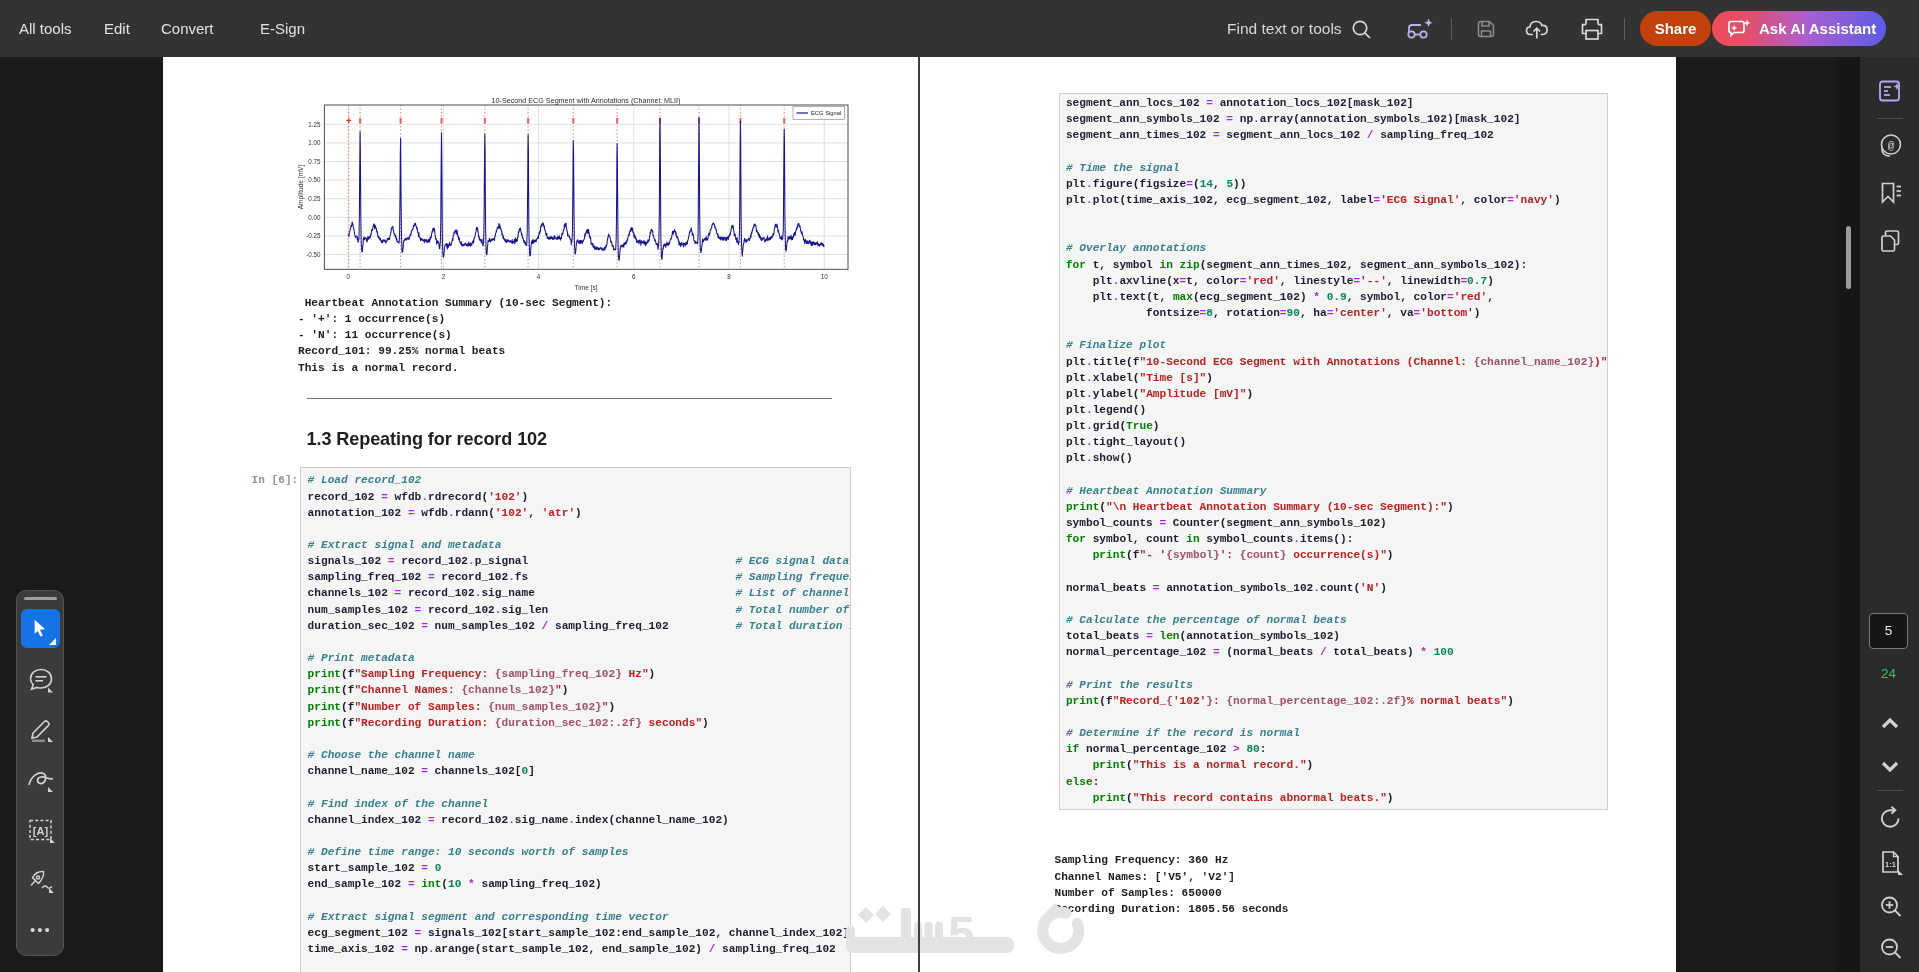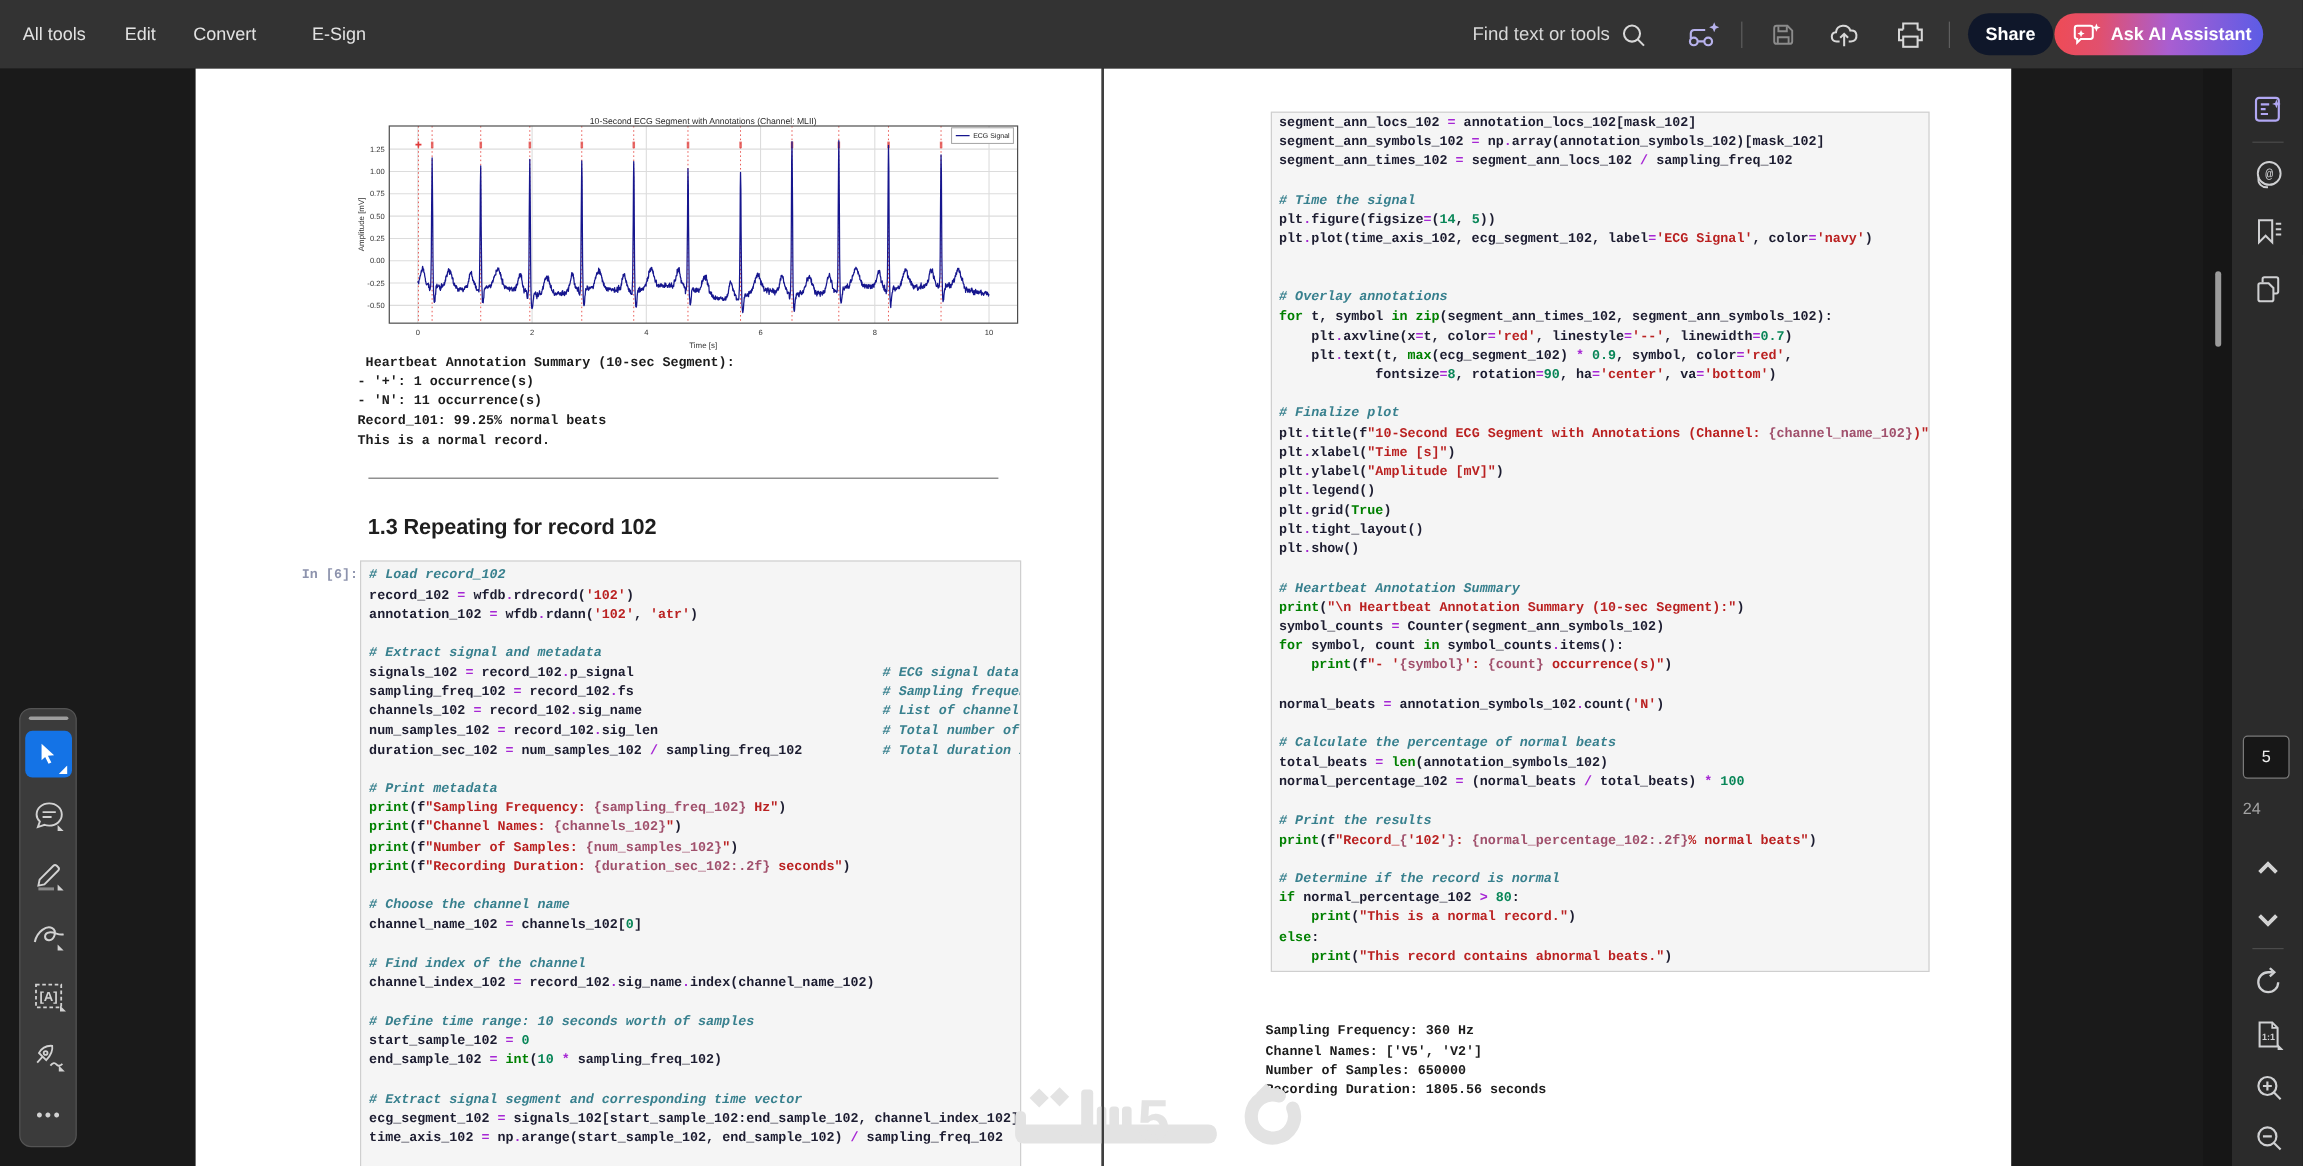--- a/index.html
+++ b/index.html
@@ -249,21 +249,21 @@
     <path d="M3.5 2.5 L14.5 2.5 L14.5 21 L9 15.5 L3.5 21 Z"></path>
     <line x1="17.5" y1="5.5" x2="22" y2="5.5"></line>
     <line x1="17.5" y1="10" x2="22" y2="10"></line>
     <line x1="17.5" y1="14.5" x2="22" y2="14.5"></line>
   </svg>
 <svg class="abs" style="left:1879px;top:229px;" width="24" height="24" viewBox="0 0 24 24" fill="none" stroke="#cfd0d2" stroke-width="1.7">
     <path d="M6.5 6.5 L6.5 3.5 Q6.5 2 8 2 L18 2 Q19.5 2 19.5 3.5 L19.5 14 Q19.5 15.5 18 15.5 L15.5 15.5"></path>
     <path d="M3 8.5 Q3 7 4.5 7 L11.5 7 L15.5 11 L15.5 20.5 Q15.5 22 14 22 L4.5 22 Q3 22 3 20.5 Z"></path>
   </svg>
 <div class="abs" style="left:1869px;top:613px;width:39px;height:36px;background:#171717;border:1.5px solid #7a7a7a;border-radius:4px;box-sizing:border-box;color:#f0f0f0;font-size:13.5px;text-align:center;line-height:33px;">5</div>
-<div class="abs" style="left:1869px;top:666px;width:39px;text-align:left;color:#a3a3a3;font-size:13.5px;">24</div>
+<div class="abs" style="left:1869px;top:666px;width:39px;text-align:center;color:#22c55e;font-size:13.5px;">24</div>
 <svg class="abs" style="left:1881px;top:716px;" width="18" height="14" viewBox="0 0 18 14">
     <path d="M2 11 L9 4 L16 11" fill="none" stroke="#d2d2d2" stroke-width="3.2"></path>
   </svg>
 <svg class="abs" style="left:1881px;top:760px;" width="18" height="14" viewBox="0 0 18 14">
     <path d="M2 3 L9 10 L16 3" fill="none" stroke="#d2d2d2" stroke-width="3.2"></path>
   </svg>
 <div class="abs" style="left:1877px;top:789.5px;width:26px;height:1px;background:#4b4b4b;"></div>
 <svg class="abs" style="left:1878px;top:806px;" width="25" height="25" viewBox="0 0 25 25" fill="none" stroke="#cfd0d2" stroke-width="1.9">
     <path d="M20.5 12.5 A 8.3 8.3 0 1 1 12.2 4.2 L 16 4.2"></path>
     <path d="M13.5 0.8 L 17.3 4.2 L 13.5 7.6" fill="none"></path>
@@ -313,21 +313,21 @@
       <path d="M11.8 20.5 L11.8 11"></path>
       <path d="M8.5 13.5 L11.8 10.2 L15.1 13.5"></path>
     </svg>
  <svg class="abs" style="left:1580px;top:18px;" width="24" height="23" viewBox="0 0 24 23" fill="none" stroke="#d8d8d8" stroke-width="1.7">
       <path d="M6 6.5 L6 1.5 L18 1.5 L18 6.5"></path>
       <path d="M6 6.7 L2.5 6.7 L2.5 15.5 L6 15.5"></path>
       <path d="M18 6.7 L21.5 6.7 L21.5 15.5 L18 15.5"></path>
       <rect x="6" y="12.5" width="12" height="8.5"></rect>
     </svg>
  <div class="abs" style="left:1624px;top:18px;width:1px;height:22px;background:#5e5e5e;"></div>
- <div class="abs" style="left:1640px;top:11px;width:71px;height:35px;background:#0f172a;border-radius:18px;color:#fff;font-size:15px;font-weight:bold;text-align:center;line-height:35px;">Share</div>
+ <div class="abs" style="left:1640px;top:11px;width:71px;height:35px;background:#c2410c;border-radius:18px;color:#fff;font-size:15px;font-weight:bold;text-align:center;line-height:35px;">Share</div>
  <div class="abs" style="left:1712px;top:11px;width:174px;height:35px;border-radius:18px;background:linear-gradient(93deg,#ef4b55 0%,#e1506e 22%,#a95ed1 55%,#5b5ce6 100%);color:#fff;font-size:15px;font-weight:bold;">
    <svg class="abs" style="left:15px;top:8px;" width="26" height="21" viewBox="0 0 26 21" fill="none" stroke="#ffffff" stroke-width="1.7">
         <path d="M2 4.5 Q2 2.5 4 2.5 L15 2.5 Q17 2.5 17 4.5 L17 11.5 Q17 13.5 15 13.5 L7 13.5 L4 16.5 L4 13.5 Q2 13.5 2 11.5 Z"></path>
         <path d="M7.2 6 l0.9 2.1 2.1 0.9 -2.1 0.9 -0.9 2.1 -0.9 -2.1 -2.1 -0.9 2.1 -0.9z" fill="#fff" stroke="none"></path>
         <path d="M20 0.5 l1 2.5 2.5 1 -2.5 1 -1 2.5 -1 -2.5 -2.5 -1 2.5 -1z" fill="#fff" stroke="none"></path>
       </svg>
    <span class="abs" style="left:47px;top:9px;">Ask AI Assistant</span>
  </div>
 </div>
 </body></html>

